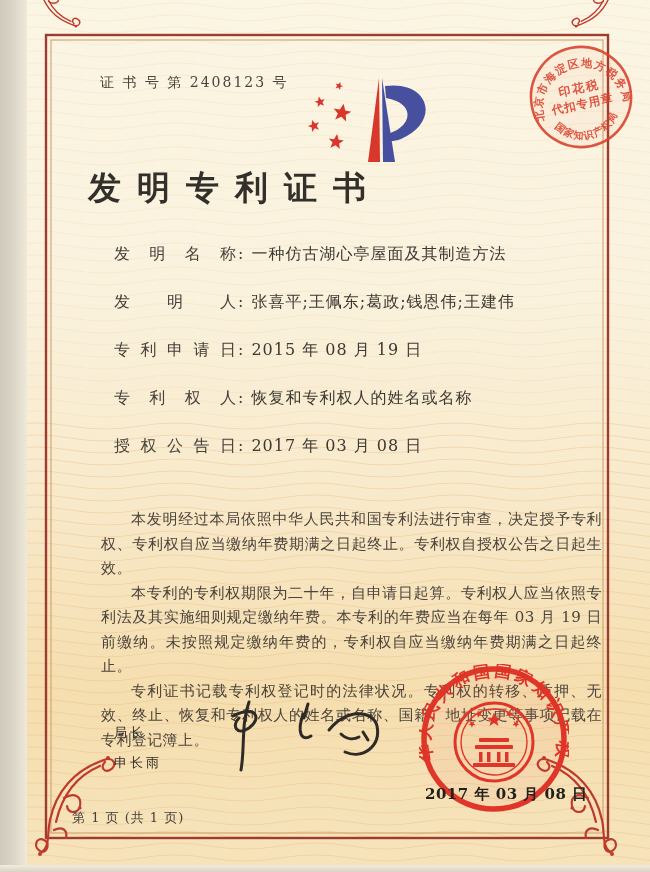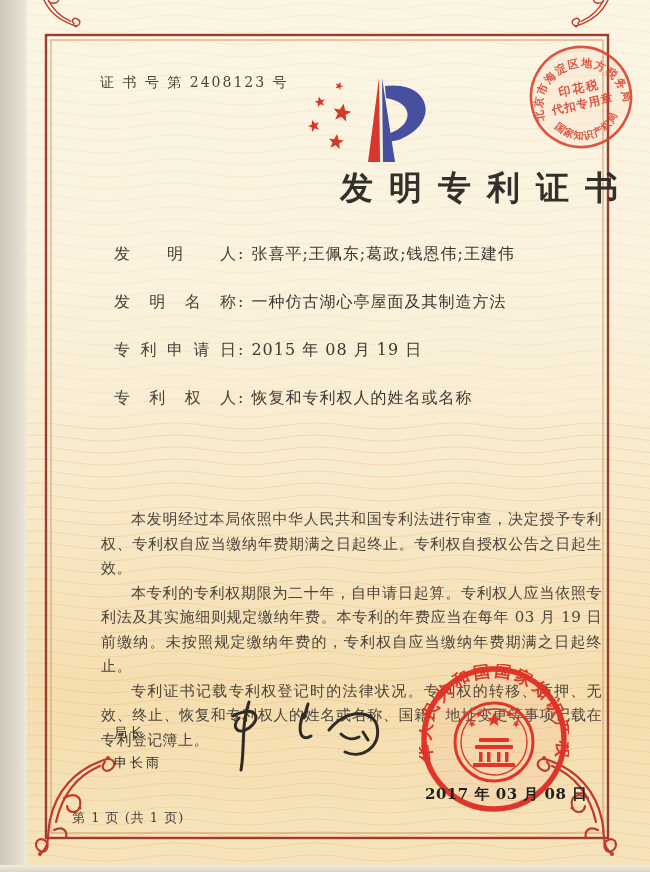--- a/index.html
+++ b/index.html
@@ -8,21 +8,21 @@
   .scan-left{position:absolute;left:0;top:0;width:27px;height:872px;
              background:linear-gradient(90deg,#cfc9bc 0%,#ddd7c9 55%,#efe9da 100%);}
   .scan-bottom{position:absolute;left:0;bottom:0;width:650px;height:7px;
              background:linear-gradient(0deg,#d8d3c6,#f2ecdd);}
   .paper{position:absolute;left:26px;top:0;width:624px;height:866px;
          background:linear-gradient(180deg,#fbf5e4 0%,#faf2dd 34%,#f8e9ca 58%,#f5deaf 80%,#f6e3ba 97%);
          box-shadow:-3px 0 6px rgba(90,80,60,.25);}
   .decor{position:absolute;left:0;top:0;pointer-events:none;}
   .abs{position:absolute;}
   .certno{left:74px;top:74px;font-size:14px;letter-spacing:2px;color:#4a433c;}
-  .title{left:46px;top:166px;width:562px;text-align:right;font-size:33px;font-weight:bold;
+  .title{left:46px;top:166px;width:562px;text-align:left;font-size:33px;font-weight:bold;
          color:#33302b;letter-spacing:16px;text-indent:16px;}
   .fields{left:88px;top:244px;width:480px;}
   .frow{height:30px;margin-bottom:18px;font-size:16px;color:#403a33;white-space:nowrap;}
   .flabel{display:inline-block;width:122px;text-align:justify;text-align-last:justify;
           vertical-align:top;color:#46403a;}
   .fcolon{display:inline-block;margin:0 8px 0 2px;color:#46403a;}
   .fval{letter-spacing:1px;color:#3d3832;}
   .bodytext{left:75px;top:507px;width:501px;font-size:15px;line-height:24.5px;
             text-align:justify;color:#4c443b;letter-spacing:.4px;}
   .bodytext p{margin:0;text-indent:2em;}
@@ -96,30 +96,33 @@
         <textPath href="#tBot" startOffset="50%" text-anchor="middle">国家知识产权局</textPath>
       </text>
       <text x="55" y="50" text-anchor="middle" font-size="12" font-weight="bold" fill="#d8402c" letter-spacing="2">印花税</text>
       <text x="55" y="66" text-anchor="middle" font-size="11.5" font-weight="bold" fill="#d8402c" letter-spacing="1">代扣专用章</text>
     </svg>
 
     <div class="abs title">发明专利证书</div>
 
     <div class="abs fields">
       <div class="frow">
-        <span class="flabel">发明人</span><span class="fcolon">:</span><span class="fval">张喜平;王佩东;葛政;钱恩伟;王建伟</span>
+        <span class="flabel">发明名称</span><span class="fcolon">:</span><span class="fval">一种仿古湖心亭屋面及其制造方法</span>
       </div>
       <div class="frow">
-        <span class="flabel">发明名称</span><span class="fcolon">:</span><span class="fval">一种仿古湖心亭屋面及其制造方法</span>
+        <span class="flabel">发明人</span><span class="fcolon">:</span><span class="fval">张喜平;王佩东;葛政;钱恩伟;王建伟</span>
       </div>
       <div class="frow">
         <span class="flabel">专利申请日</span><span class="fcolon">:</span><span class="fval">2015 年 08 月 19 日</span>
       </div>
       <div class="frow">
         <span class="flabel">专利权人</span><span class="fcolon">:</span><span class="fval">恢复和专利权人的姓名或名称</span>
+      </div>
+      <div class="frow">
+        <span class="flabel">授权公告日</span><span class="fcolon">:</span><span class="fval">2017 年 03 月 08 日</span>
       </div>
     </div>
 
     <div class="abs bodytext">
       <p>本发明经过本局依照中华人民共和国专利法进行审查，决定授予专利权、专利权自应当缴纳年费期满之日起终止。专利权自授权公告之日起生效。</p>
       <p>本专利的专利权期限为二十年，自申请日起算。专利权人应当依照专利法及其实施细则规定缴纳年费。本专利的年费应当在每年 03 月 19 日前缴纳。未按照规定缴纳年费的，专利权自应当缴纳年费期满之日起终止。</p>
       <p>专利证书记载专利权登记时的法律状况。专利权的转移、质押、无效、终止、恢复和专利权人的姓名或名称、国籍、地址变更等事项记载在专利登记簿上。</p>
     </div>
 
     <div class="abs officer">

